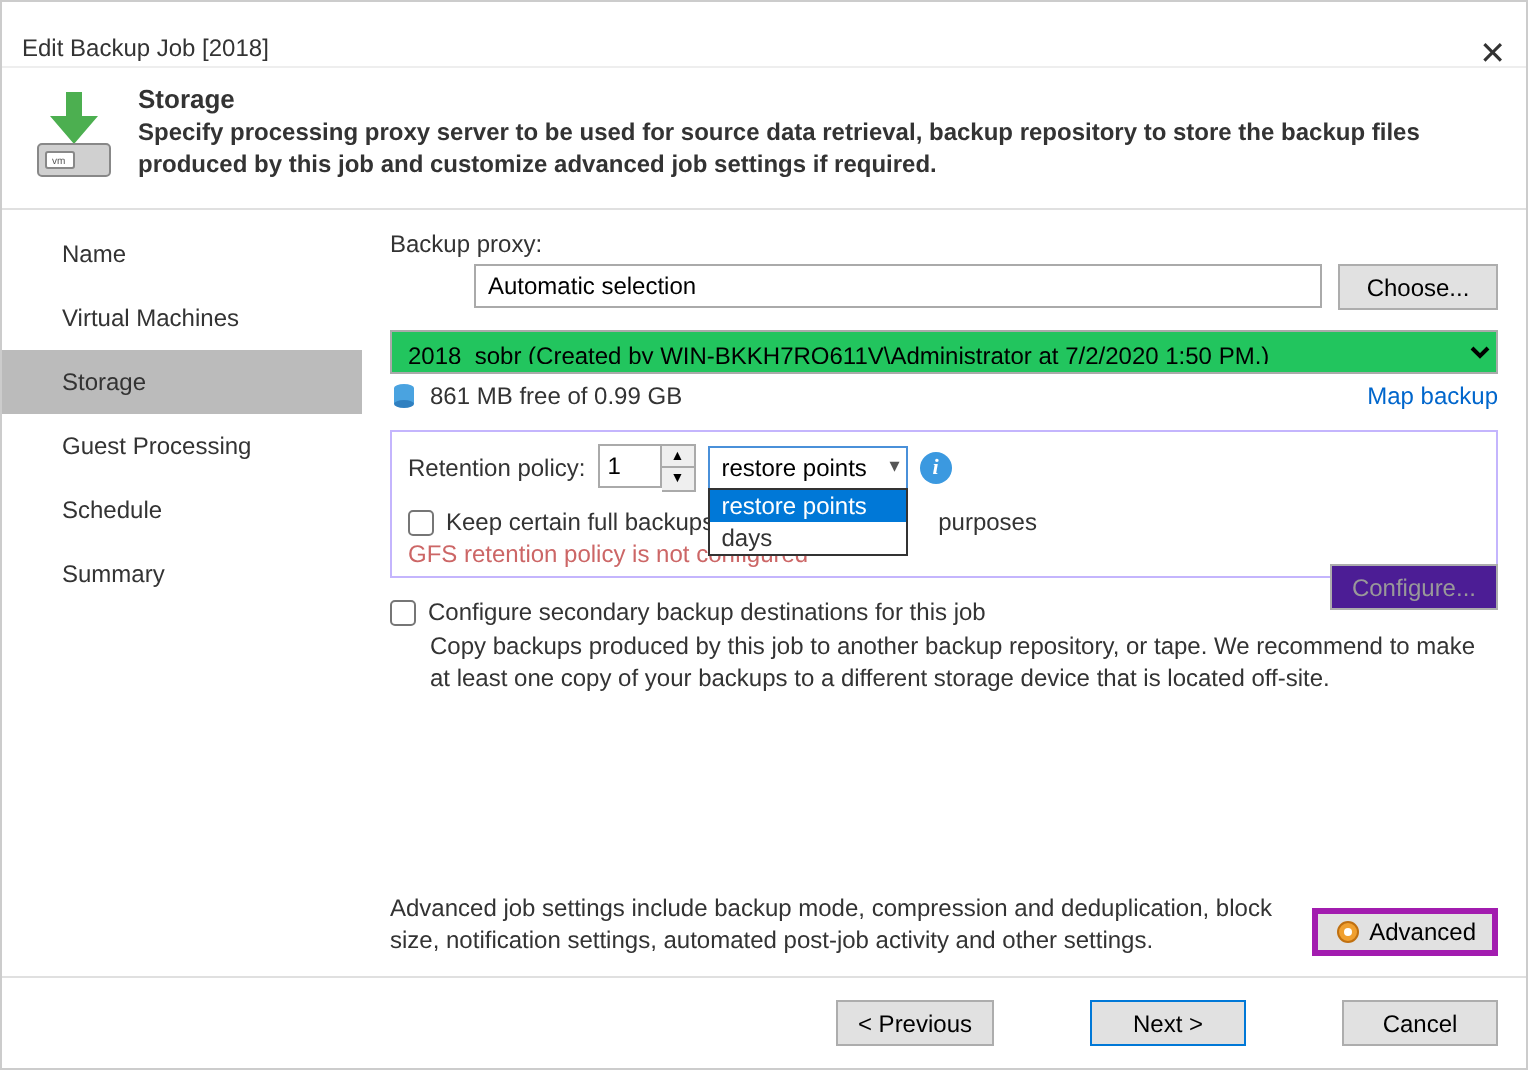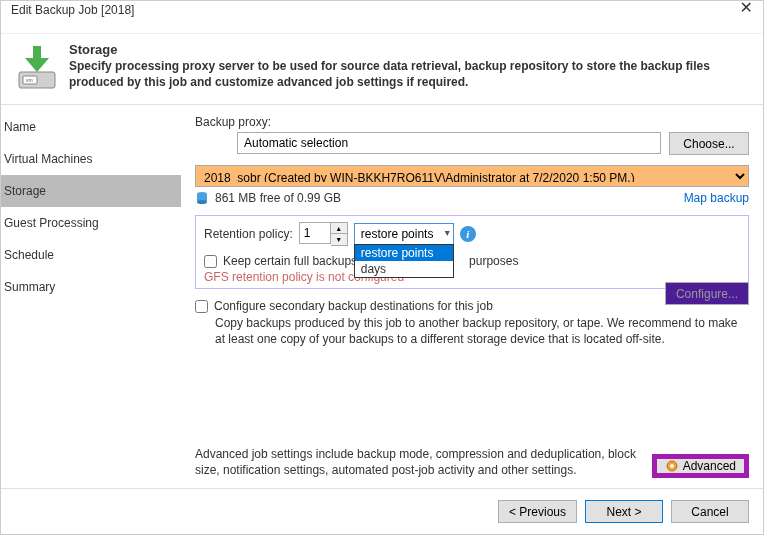--- a/index.html
+++ b/index.html
@@ -1,36 +1,36 @@
 <!DOCTYPE html>
 <html><head>
 <meta charset="utf-8">
 <style>
 * { box-sizing: border-box; margin: 0; padding: 0; }
 body { font-family: "Segoe UI", Tahoma, sans-serif; font-size: 12px; background: #fff; color: #333; }
 .window { width: 764px; height: 535px; border: 1px solid #ccc; display: flex; flex-direction: column; background: #fff; }
-.titlebar { height: 30px; display: flex; align-items: flex-end; justify-content: space-between; padding: 16px 10px; border-bottom: 1px solid #eee; }
+.titlebar { height: 30px; display: flex; align-items: flex-start; justify-content: space-between; padding: 16px 10px; border-bottom: 1px solid #eee; }
 .titlebar .title { font-size: 12px; }
 .titlebar .close { font-size: 16px; cursor: pointer; font-family: Arial; }
 .header { display: flex; padding: 8px 12px 12px 12px; border-bottom: 1px solid #e0e0e0; }
 .header-icon { width: 48px; height: 48px; margin-right: 8px; margin-top: 2px; flex-shrink: 0; }
 .header-text .h-title { font-weight: bold; font-size: 13px; margin-bottom: 2px; }
 .header-text .h-desc { font-size: 12px; color: #333; line-height: 1.3; font-weight: bold; }
 .body { flex: 1; display: flex; overflow: hidden; }
 .sidebar { width: 180px; background: #fff; padding-top: 6px; }
-.side-item { padding: 9px 3px; cursor: pointer; font-size: 12px; }
+.side-item { padding: 9px 30px; cursor: pointer; font-size: 12px; }
 .side-item.active { background: #bbb; }
 .content { flex: 1; padding: 10px 14px 10px 14px; position: relative; display: flex; flex-direction: column; }
 .label { font-size: 12px; margin-bottom: 3px; display: block; }
 .text-input { height: 22px; border: 1px solid #aaa; padding: 0 6px; font-size: 12px; background: #fff; }
 .proxy-row { display: flex; gap: 8px; margin-bottom: 10px; }
 .proxy-row .text-input { flex: 1; margin-left: 42px; }
 .btn { height: 23px; min-width: 80px; border: 1px solid #adadad; background: #e1e1e1; font-size: 12px; cursor: pointer; padding: 0 10px; }
 .btn:disabled { color: #999; background: #4c1d95; cursor: default; }
-.repo-select { width: 100%; height: 22px; border: 1px solid #aaa; font-size: 12px; padding: 4px 4px; background: #fdba74; }
+.repo-select { width: 100%; height: 22px; border: 1px solid #aaa; font-size: 12px; padding: 4px 4px; background: #22c55e; }
 .free-row { display: flex; align-items: center; justify-content: space-between; margin-top: 4px; margin-bottom: 10px; }
 .free-left { display: flex; align-items: center; gap: 6px; justify-content: flex-end; }
 .link { color: #0066cc; cursor: pointer; }
 .red-box { border: 1px solid #c4b5fd; padding: 6px 8px 4px 8px; margin-bottom: 10px; position: relative; }
 .retention-row { display: flex; align-items: center; gap: 6px; margin-bottom: 8px; }
 .spinner { display: inline-flex; }
 .spinner input { width: 32px; height: 22px; border: 1px solid #aaa; text-align: left; padding: 0 4px; font-size: 12px; }
 .spinner-btns { display: flex; flex-direction: column; border: 1px solid #aaa; border-left: none; }
 .spinner-btns button { width: 16px; height: 11px; font-size: 7px; line-height: 1; border: none; background: #efefef; cursor: pointer; padding: 0; }
 .spinner-btns button:first-child { border-bottom: 1px solid #aaa; }
@@ -42,24 +42,24 @@
 .dropdown-list .opt.sel { background: #0078d7; color: #fff; }
 .info-icon { width: 16px; height: 16px; border-radius: 50%; background: #3b99e0; color: #fff; font-size: 11px; font-weight: bold; display: inline-flex; align-items: center; justify-content: center; font-style: italic; font-family: Georgia, serif; }
 .keep-row { display: flex; align-items: center; gap: 6px; }
 .chk { width: 13px; height: 13px; }
 .gfs-warn { color: #c66; font-size: 12px; margin-left: 0px; margin-top: 2px; }
 .secondary-block { margin-bottom: 10px; }
 .secondary-desc { font-size: 12px; margin-left: 20px; line-height: 1.35; margin-top: 2px; }
 .spacer { flex: 1; }
 .adv-row { display: flex; align-items: flex-end; gap: 10px; margin-top: auto; }
 .adv-text { font-size: 12px; flex: 1; line-height: 1.35; }
-.adv-btn { height: 24px; border: 5px solid #a21caf; background: #e1e1e1; font-size: 12px; cursor: pointer; padding: 0 8px; display: inline-flex; align-items: center; gap: 4px; }
+.adv-btn { height: 24px; border: 3px solid #a21caf; background: #e1e1e1; font-size: 12px; cursor: pointer; padding: 0 8px; display: inline-flex; align-items: center; gap: 4px; }
 .gear { width: 14px; height: 14px; }
 .footer { height: 46px; border-top: 1px solid #e0e0e0; display: flex; align-items: center; justify-content: flex-end; gap: 8px; padding: 0 14px; }
-.footer .btn { min-width: 78px; }
+.footer .btn { min-width: 78px; margin-left: 40px; }
 .footer .btn.primary { border: 1px solid #0078d7; }
 .configure-btn-wrap { position: absolute; right: 14px; top: 177px; }
 .disk-icon { width: 14px; height: 14px; }
 </style>
 </head>
 <body>
 
 <div class="window">
 
   <div class="titlebar">

